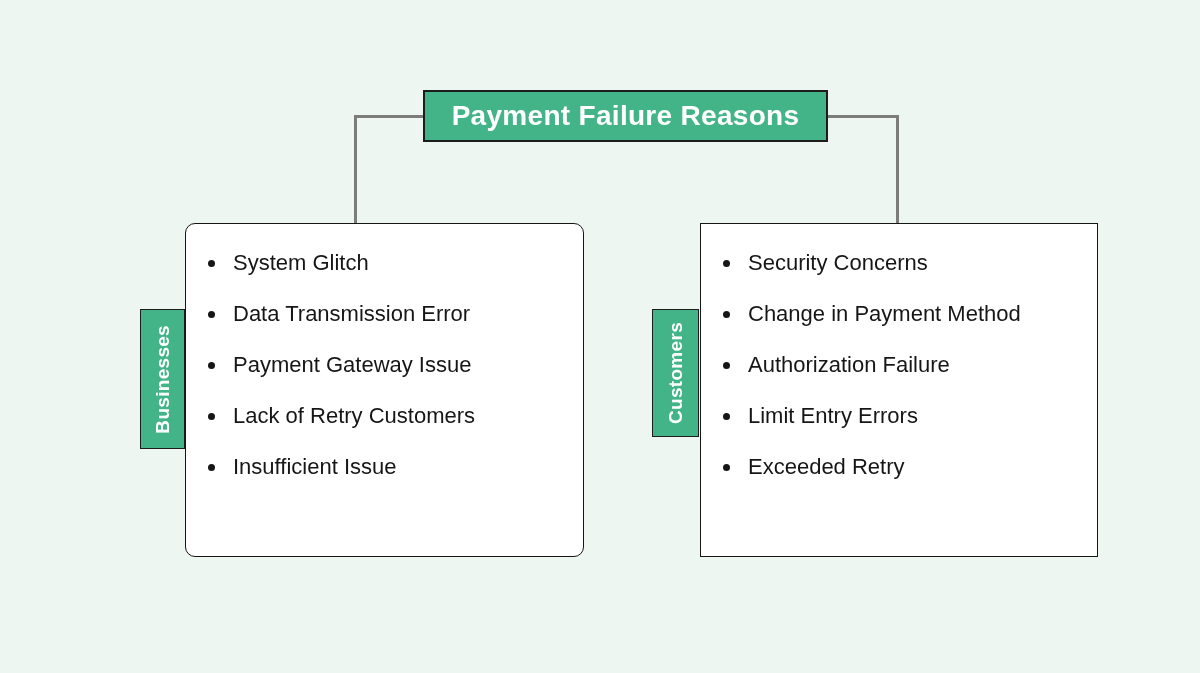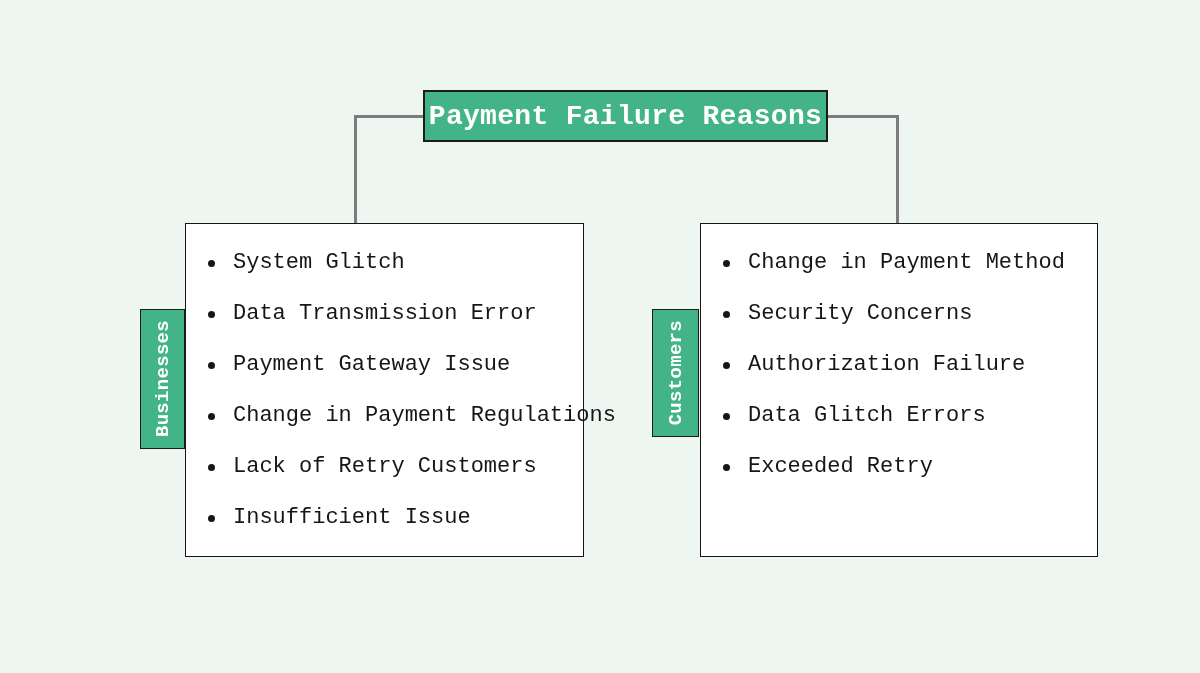--- a/index.html
+++ b/index.html
@@ -3,21 +3,21 @@
 <meta charset="utf-8">
 <style>
   :root {
     --background: #edf6f1;
     --accent-green: #42b487;
     --border-dark: #1c1c1c;
     --connector-gray: #7c7c7c;
     --text-dark: #161616;
     --white: #ffffff;
   }
-  * { margin: 0; padding: 0; box-sizing: border-box; font-family: Liberation Mono, monospace; }
+  * { margin: 0; padding: 0; box-sizing: border-box; }
   html, body { width: 1200px; height: 673px; }
   body {
     font-family: "Liberation Sans", "DejaVu Sans", sans-serif;
     background: var(--background);
     overflow: hidden;
   }
   .canvas {
     position: relative;
     width: 1200px;
     height: 673px;
@@ -49,21 +49,21 @@
   .conn-right-h { left: 827px; top: 115px; width: 71px;  height: 2.5px; }
   .conn-right-v { left: 896px; top: 115px; width: 2.5px; height: 108px; }
   .branch-box {
     position: absolute;
     top: 223px;
     height: 334px;
     background: var(--white);
     border: 1.5px solid var(--text-dark);
     z-index: 2;
   }
-  .branch-box.left  { left: 185px; width: 399px; }
+  .branch-box.left  { left: 185px; width: 399px; border-radius: 10px; }
   .branch-box.right { left: 700px; width: 398px; }
   .reason-list {
     list-style: none;
     padding: 25px 8px 0 47px;
   }
   .reason-list li {
     position: relative;
     font-size: 22px;
     line-height: 28px;
     color: var(--text-dark);
@@ -111,37 +111,36 @@
   <div class="connector conn-left-v"></div>
   <div class="connector conn-right-h"></div>
   <div class="connector conn-right-v"></div>
 
   <div class="branch-box left">
     <ul class="reason-list">
 
     <li>System Glitch</li>
         <li>Data Transmission Error</li>
         <li>Payment Gateway Issue</li>
-        <li>Change in Payment Regulations</li>
         <li>Lack of Retry Customers</li>
         <li>Insufficient Issue</li>
       </ul>
   </div>
 
   <div class="side-label businesses">
     <span>Businesses</span>
   </div>
 
   <div class="branch-box right">
     <ul class="reason-list">
 
+        <li>Security Concerns</li>
         <li>Change in Payment Method</li>
-        <li>Security Concerns</li>
         <li>Authorization Failure</li>
-        <li>Data Glitch Errors</li>
+        <li>Limit Entry Errors</li>
         <li>Exceeded Retry</li>
       </ul>
   </div>
 
   <div class="side-label customers">
     <span>Customers</span>
   </div>
 
 </div>
 

